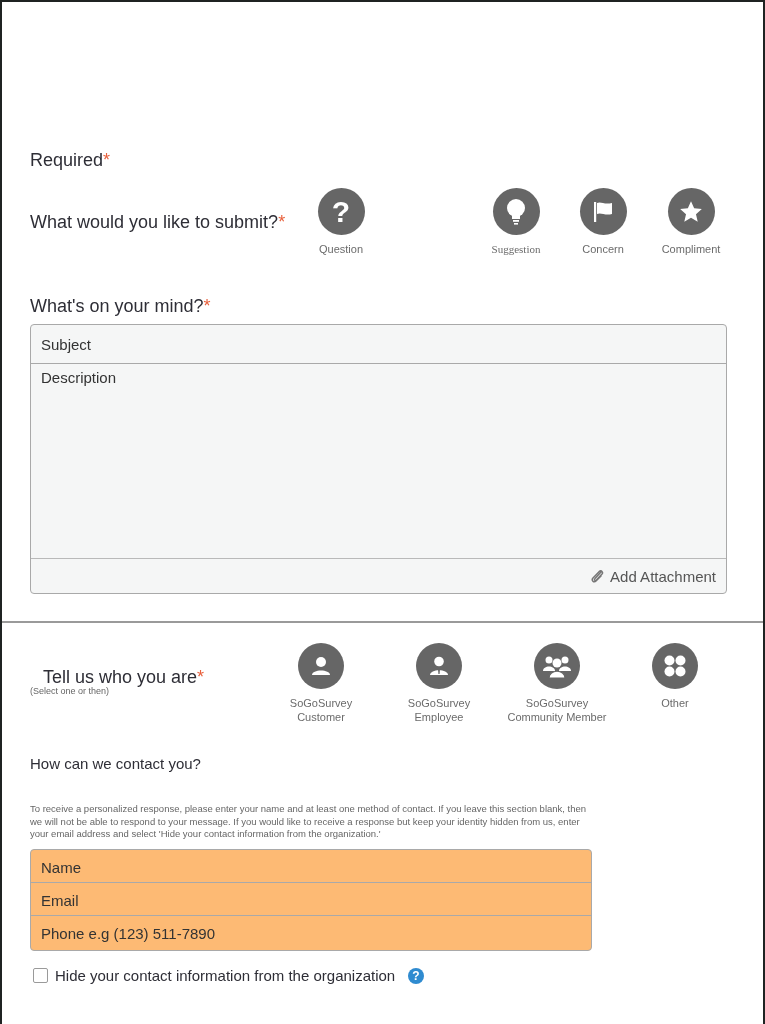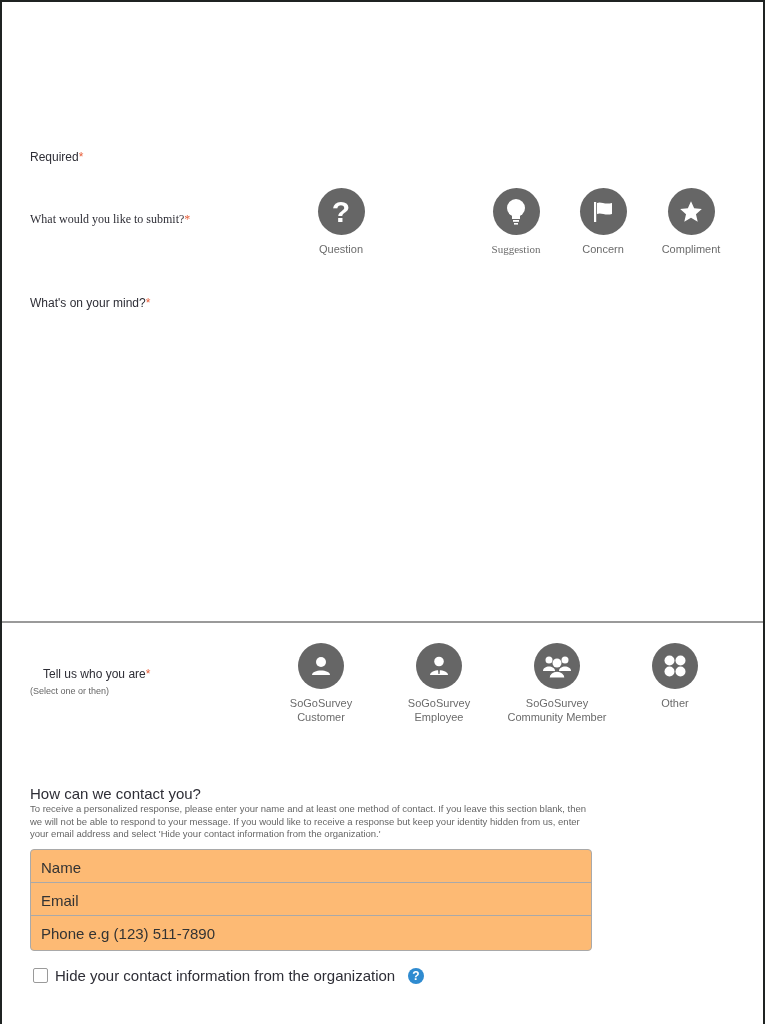--- a/index.html
+++ b/index.html
@@ -8,21 +8,21 @@
   .frame {
     position: absolute; left: 2px; top: 2px; width: 761px; height: 1022px;
     background: #ffffff; overflow: hidden;
   }
   .header {
     height: 90px; background: #5d5d66;
     display: flex; align-items: center; padding-left: 28px;
   }
   .header-title { color: #ffffff; font-size: 26px; font-weight: bold; letter-spacing: 0.1px; }
   .req-star { color: #e8603c; }
-  .label { font-size: 12px; color: #2e2e36; }
+  .label { font-size: 18px; color: #2e2e36; }
   .abs { position: absolute; }
 
   .choice { position: absolute; width: 90px; text-align: center; }
   .choice .circle {
     width: 47px; height: 47px; border-radius: 50%; background: #666666;
     margin: 0 auto; display: flex; align-items: center; justify-content: center;
     cursor: pointer;
   }
   .choice .clabel { font-size: 11px; color: #6b6b6b; margin-top: 7px; line-height: 14px; }
   .choice.who .circle { width: 46px; height: 46px; }
@@ -70,21 +70,21 @@
 </head>
 <body>
 
 <div class="frame">
 
 
   <div class="abs label" style="left:28px; top:148px;">
     <span>Required</span><span class="req-star">*</span>
   </div>
 
-  <div class="abs label" style="left:28px; top:210px;font-family:Liberation Serif, serif;">
+  <div class="abs label" style="left:28px; top:210px;">
     <span>What would you like to submit?</span><span class="req-star">*</span>
   </div>
 
   <div class="choice" style="left:294px; top:186px;">
     <div class="circle">
       <span style="color:#fff;font-size:30px;font-weight:bold;line-height:1;">?</span>
     </div>
     <div class="clabel">Question</div>
   </div>
 
@@ -117,20 +117,32 @@
           <path d="M12 2 L14.9 8.6 L22 9.3 L16.6 14 L18.2 21 L12 17.3 L5.8 21 L7.4 14 L2 9.3 L9.1 8.6 Z" fill="#fff"></path>
         </svg>
     </div>
     <div class="clabel">Compliment</div>
   </div>
 
   <div class="abs label" style="left:28px; top:294px;">
     <span>What's on your mind?</span><span class="req-star">*</span>
   </div>
 
+  <div class="textbox">
+    <div class="subject">Subject</div>
+    <div class="description">Description</div>
+    <div class="attach-row">
+      <span class="clip">
+        <svg width="14" height="16" viewBox="0 0 14 16">
+            <path d="M11 4 L5 10.5 C4 11.5 4.5 13 6 12.5 L12 6 C13.5 4.3 11.2 1.6 9.5 3.3 L3 10 C1 12.2 3.8 15.2 6 13 L11 8" fill="none" stroke="#777" stroke-width="1.5" stroke-linecap="round"></path>
+          </svg>
+      </span>
+      <span>Add Attachment</span>
+    </div>
+  </div>
 
   <div class="divider"></div>
 
   <div class="abs label" style="left:41px; top:665px;">
     <span>Tell us who you are</span><span class="req-star">*</span>
   </div>
   <div class="abs" style="left:28px; top:684px; font-size:9px; color:#666;">(Select one or then)</div>
 
   <div class="choice who" style="left:274px; top:641px; width:90px;">
     <div class="circle">
@@ -183,21 +195,21 @@
           <circle cx="17.5" cy="6.5" r="5" fill="#fff"></circle>
           <circle cx="6.5" cy="17.5" r="5" fill="#fff"></circle>
           <circle cx="17.5" cy="17.5" r="5" fill="#fff"></circle>
         </svg>
     </div>
     <div class="clabel">
       <div>Other</div>
     </div>
   </div>
 
-  <div class="abs" style="left:28px; top:783px; font-size:15px; color:#2e2e36;">How can we contact you?</div>
+  <div class="abs" style="left:28px; top:753px; font-size:15px; color:#2e2e36;">How can we contact you?</div>
   <div class="abs" style="left:28px; top:801px; width:570px; font-size:9.5px; line-height:12.5px; color:#666;">To receive a personalized response, please enter your name and at least one method of contact. If you leave this section blank, then we will not be able to respond to your message. If you would like to receive a response but keep your identity hidden from us, enter your email address and select 'Hide your contact information from the organization.'</div>
 
   <div class="contact-box">
     <div class="contact-field">Name</div>
     <div class="contact-field">Email</div>
     <div class="contact-field">Phone e.g (123) 511-7890</div>
   </div>
 
   <div class="checkbox"></div>
   <div class="abs" style="left:53px; top:965px; font-size:15px; color:#2e2e36;">Hide your contact information from the organization</div>

